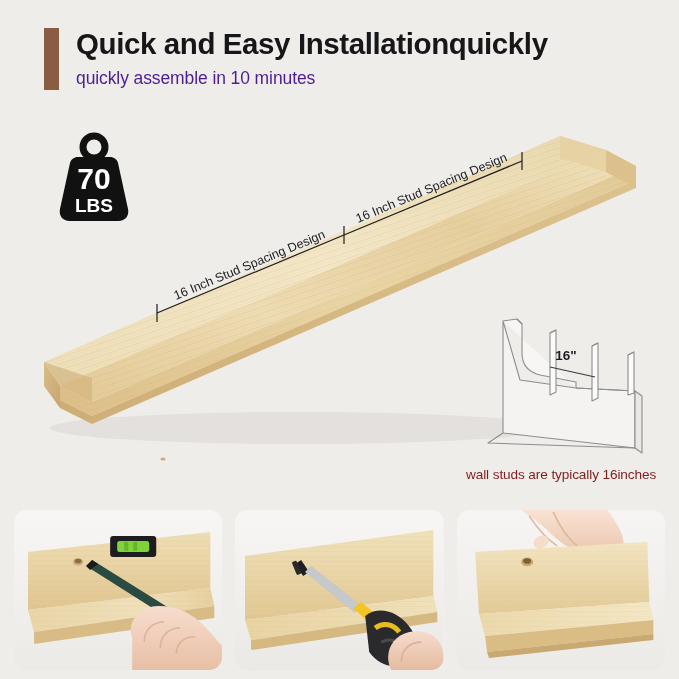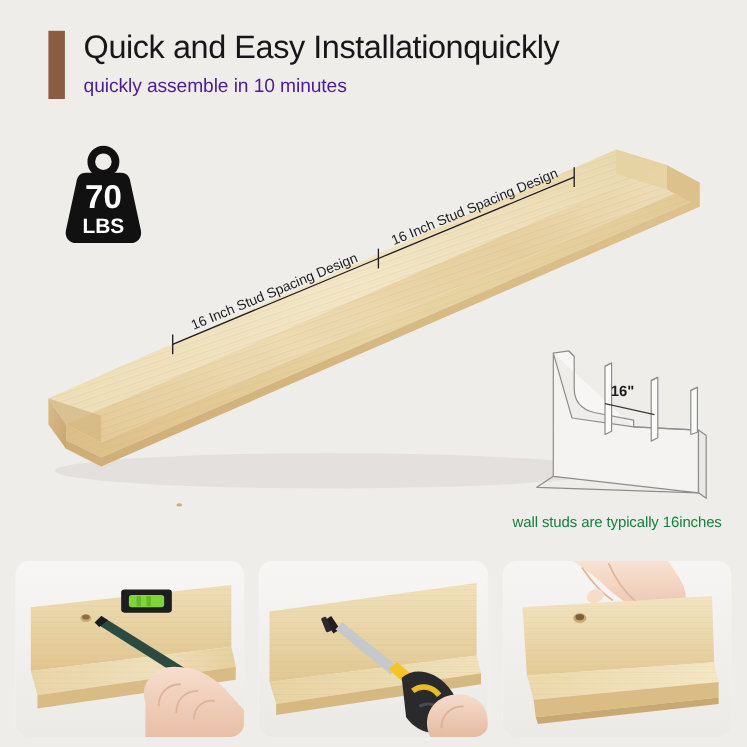--- a/index.html
+++ b/index.html
@@ -33,21 +33,21 @@
     height: 62px;
     background: #8a5c41;
     flex: 0 0 auto;
     margin-top: 2px;
   }
   .header-text {
     margin-left: 17px;
   }
   .title {
     font-size: 29.5px;
-    font-weight: 400;
+    font-weight: 700;
     color: #17171a;
     letter-spacing: -0.4px;
     line-height: 36px;
     white-space: nowrap;
   }
   .subtitle {
     font-size: 17.5px;
     font-weight: 400;
     color: #4c1d95;
     letter-spacing: -0.1px;
@@ -85,21 +85,21 @@
     width: 200px;
     height: 160px;
   }
   .stud-diagram svg { display: block; }
   .stud-caption {
     position: absolute;
     left: 466px;
     top: 467px;
     width: 213px;
     font-size: 13.6px;
-    color: #15803d;
+    color: #7f1d1d;
     letter-spacing: -0.1px;
     white-space: nowrap;
   }
 
   
   .panels {
     position: absolute;
     left: 14px;
     top: 510px;
     width: 651px;

